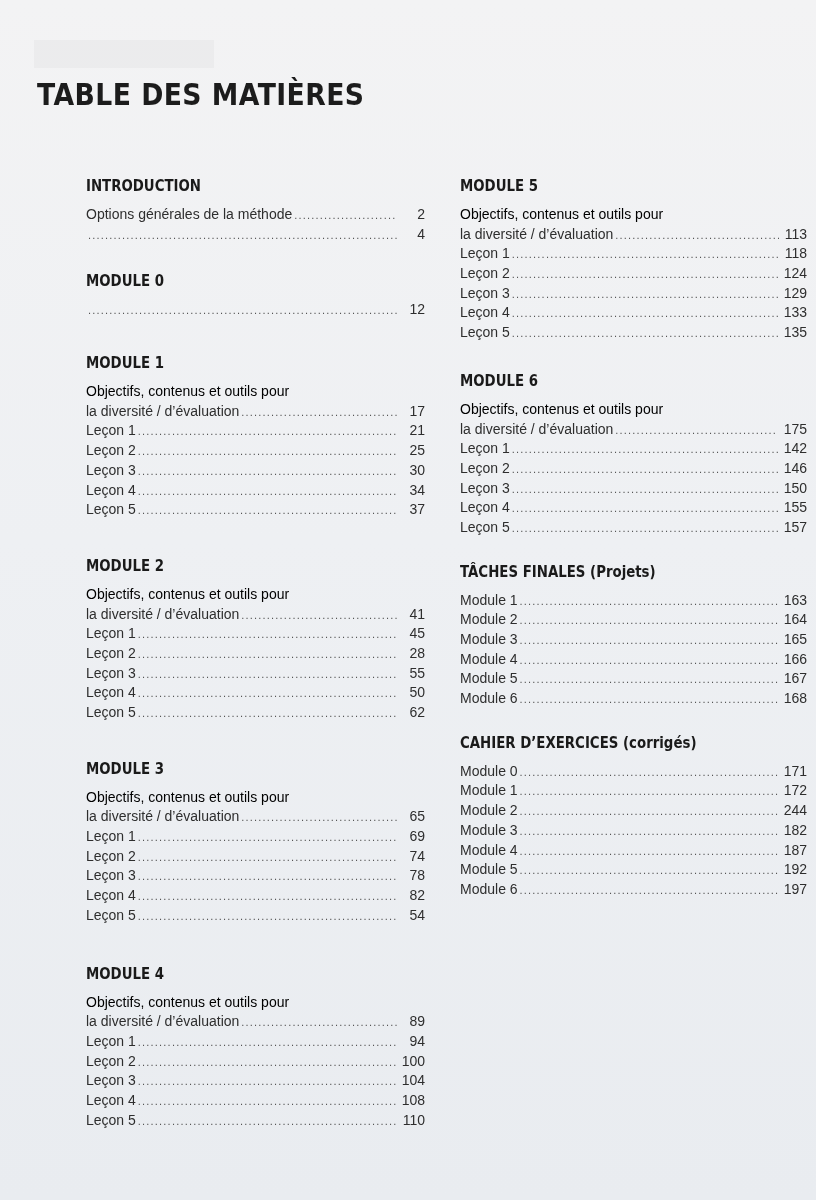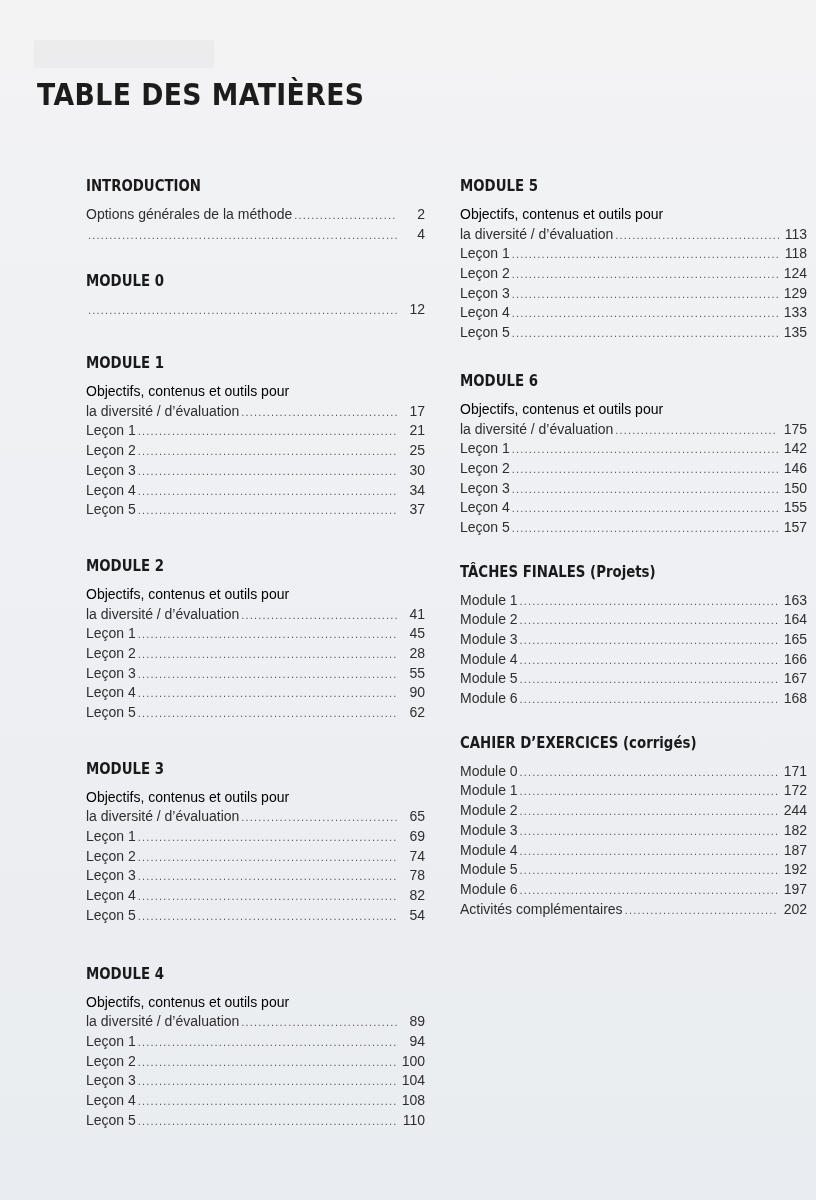--- a/index.html
+++ b/index.html
@@ -191,21 +191,21 @@
         <span class="page">28</span>
       </div>
     <div class="entry">
         <span class="label">Leçon 3</span>
         <span class="dots"></span>
         <span class="page">55</span>
       </div>
     <div class="entry">
         <span class="label">Leçon 4</span>
         <span class="dots"></span>
-        <span class="page">90</span>
+        <span class="page">50</span>
       </div>
     <div class="entry">
         <span class="label">Leçon 5</span>
         <span class="dots"></span>
         <span class="page">62</span>
       </div>
   </section>
 
   <div class="gap-std"></div>
 
@@ -424,19 +424,14 @@
     <div class="entry">
         <span class="label">Module 5</span>
         <span class="dots"></span>
         <span class="page">192</span>
       </div>
     <div class="entry">
         <span class="label">Module 6</span>
         <span class="dots"></span>
         <span class="page">197</span>
       </div>
-    <div class="entry">
-        <span class="label">Activités complémentaires</span>
-        <span class="dots"></span>
-        <span class="page">202</span>
-      </div>
   </section>
 </div>
 
 </body></html>

